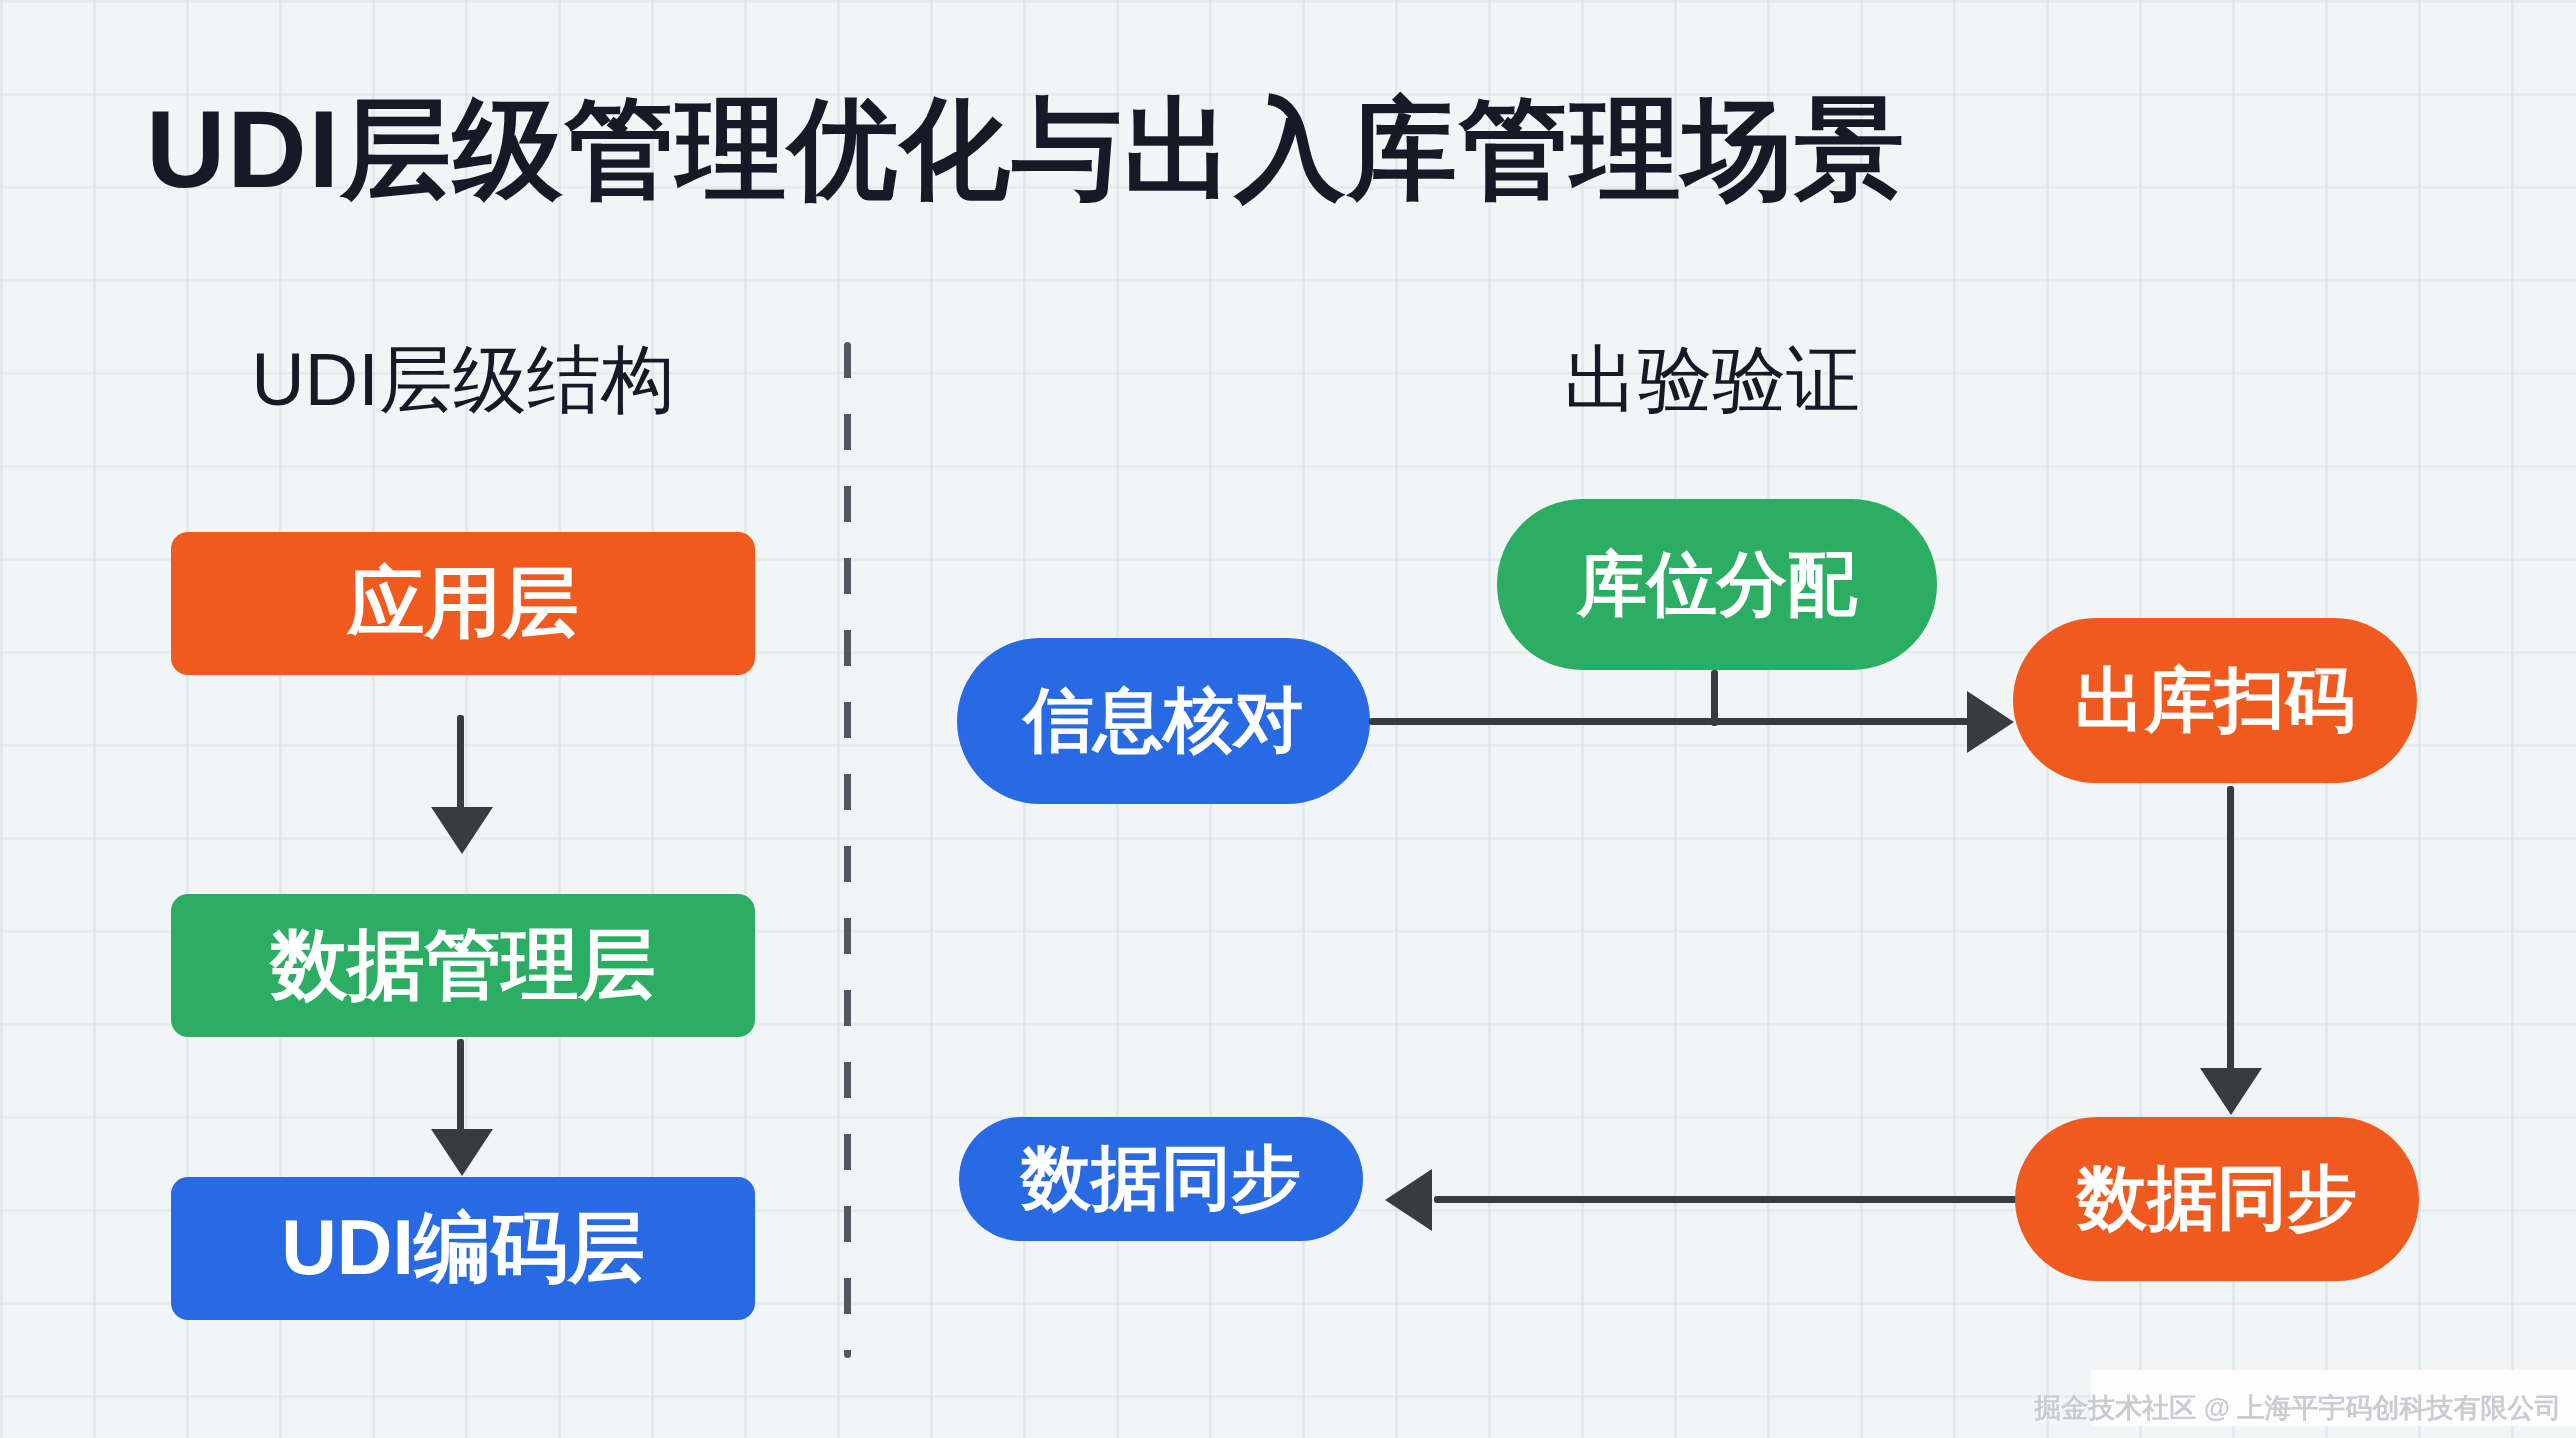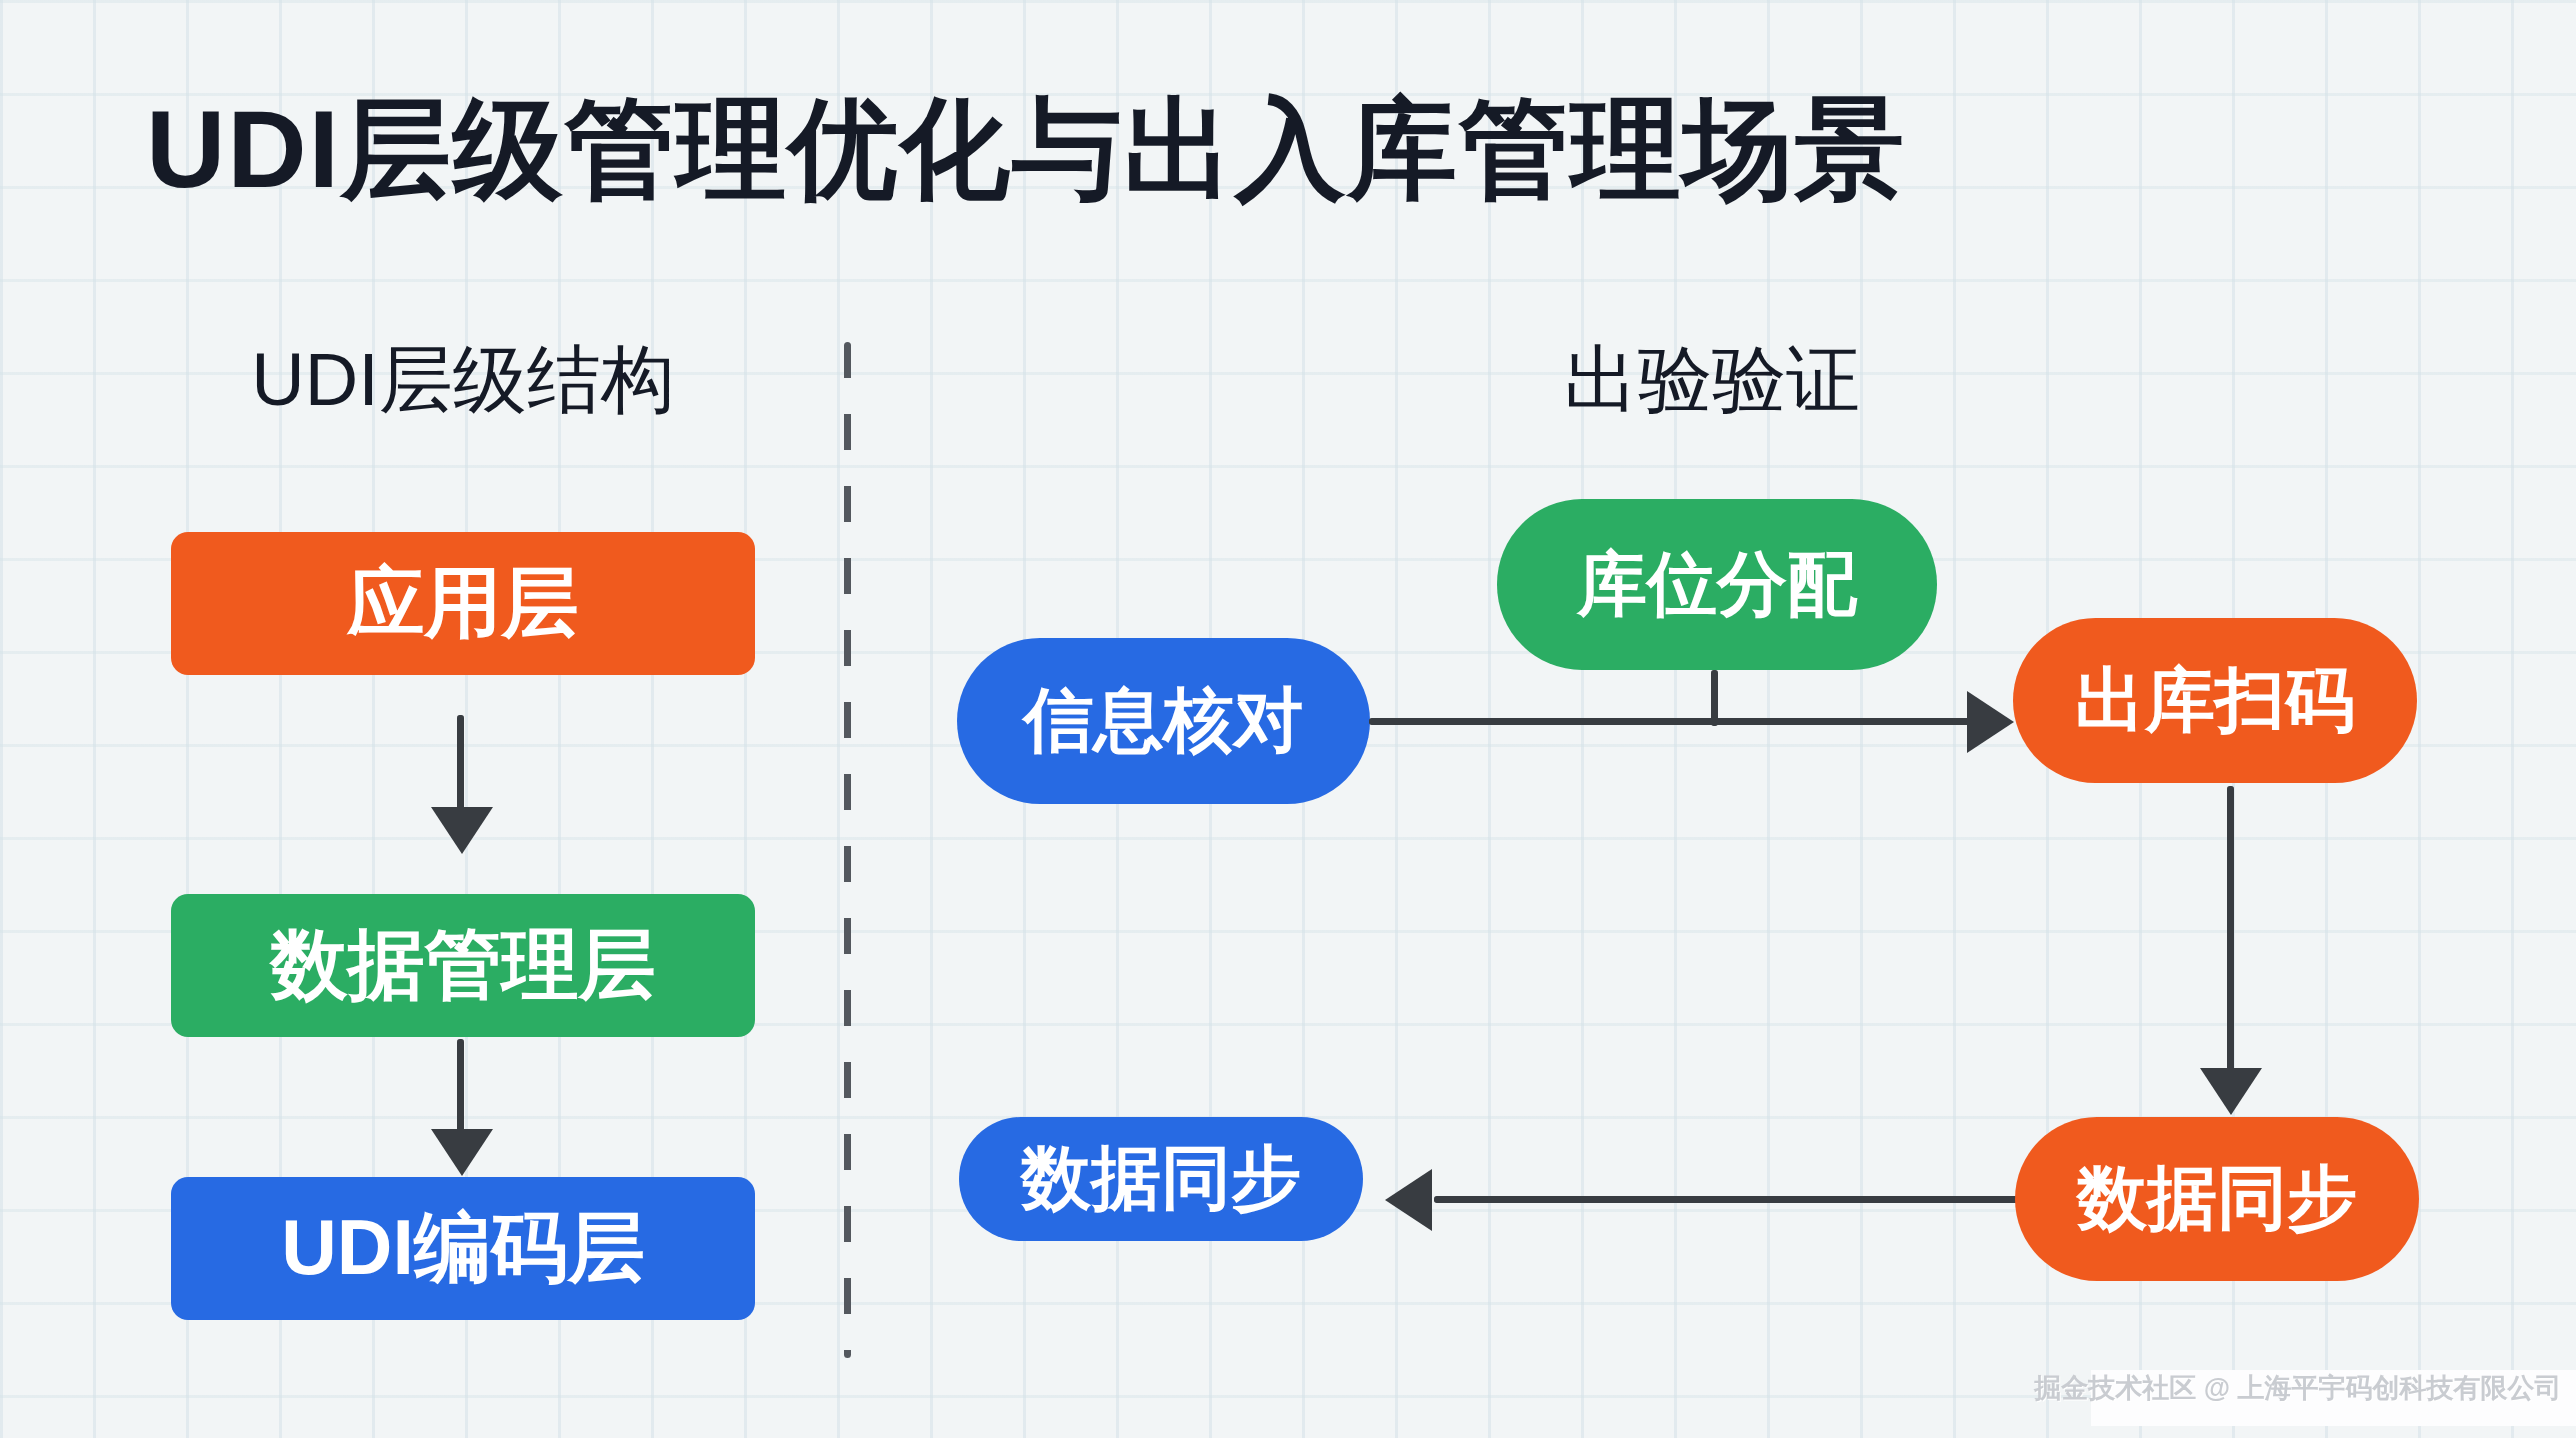--- a/index.html
+++ b/index.html
@@ -79,21 +79,21 @@
   .ahead.down  { border-left: 31px solid transparent; border-right: 31px solid transparent; border-top: 47px solid #383c41; }
   .ahead.right { border-top: 31px solid transparent; border-bottom: 31px solid transparent; border-left: 47px solid #383c41; }
   .ahead.left  { border-top: 31px solid transparent; border-bottom: 31px solid transparent; border-right: 47px solid #383c41; }
 
   .watermark {
     position: absolute;
     right: 0; top: 1370px;
     width: 485px; height: 56px;
     background: #fdfdfe;
     display: flex;
-    align-items: flex-start;
+    align-items: flex-end;
     justify-content: flex-end;
     padding-right: 14.4px;
     font-size: 27px;
     font-weight: 700;
     color: #c9ccd1;
     text-shadow: 0.9px 0.9px 0 #ffffff;
     white-space: nowrap;
   }
 </style>
 </head>

